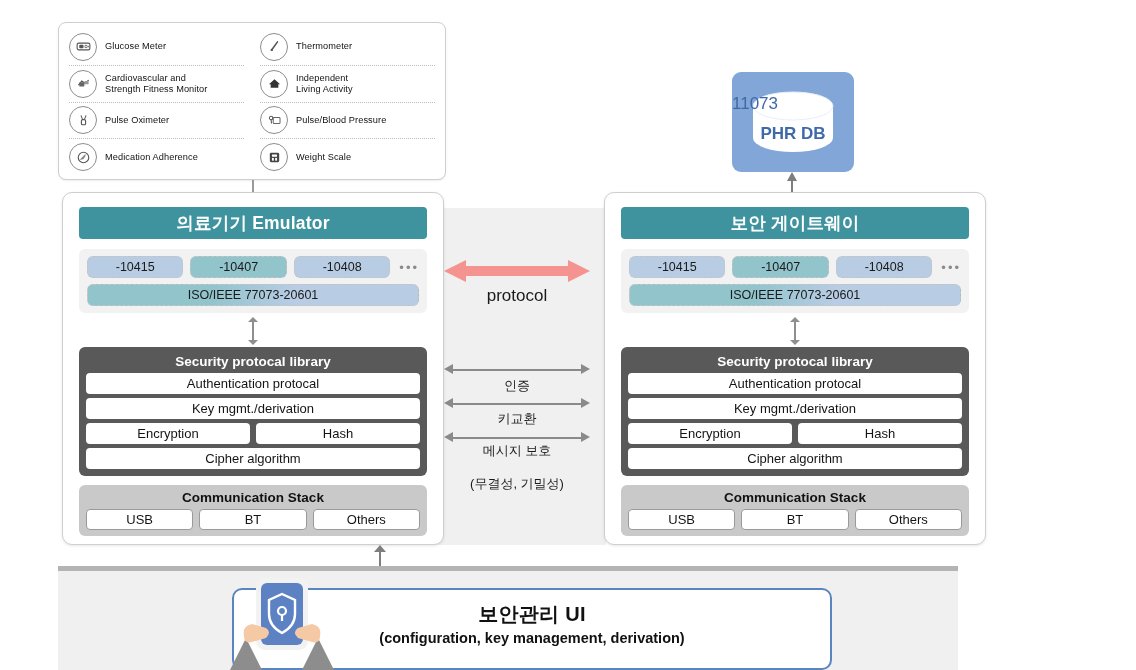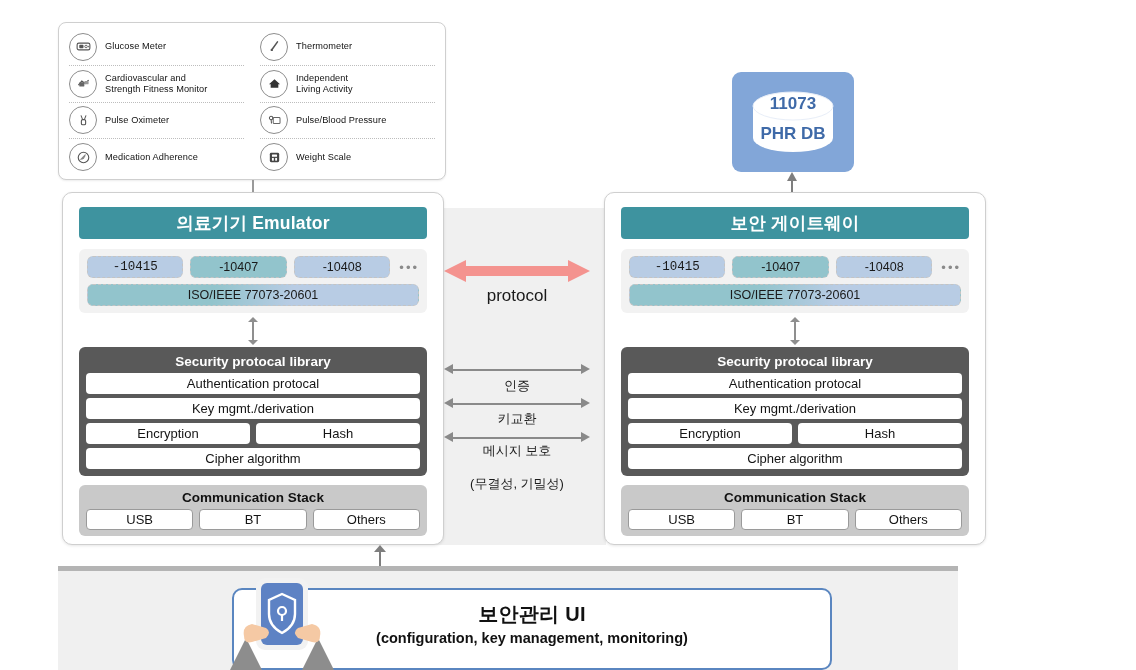--- a/index.html
+++ b/index.html
@@ -38,21 +38,21 @@
   #panel-right{left:604px;}
   .panel-hd{height:32px;background:#3e939f;border-radius:4px;color:#fff;
             font-size:17.5px;font-weight:700;display:flex;align-items:center;
             justify-content:center;letter-spacing:.2px;}
 
   .proto-wrap{margin-top:10px;background:#f2f2f2;border-radius:6px;padding:7px 8px;}
   .chips{display:flex;align-items:center;gap:7px;}
   .chip{height:22px;border-radius:6px;display:flex;align-items:center;
         justify-content:center;font-size:12.5px;color:#1a1a1a;
         border:1px dashed #c4c4c4;box-sizing:border-box;padding:0 4px;}
-  .chip.c1{flex:1;background:#b8cce4;font-family:Liberation Mono, monospace;}
+  .chip.c1{flex:1;background:#b8cce4;}
   .chip.c2{flex:1;background:#92c4cc;}
   .chip.c3{flex:1;background:#b8cce4;}
   .dots{color:#8a8a8a;font-size:13px;letter-spacing:2px;flex:0 0 auto;padding-left:2px;}
   .isobar{margin-top:6px;height:22px;border-radius:6px;
           background:linear-gradient(100deg,#92c4cc 0%,#92c4cc 38%,#b8cce4 62%,#b8cce4 100%);
           border:1px dashed #c4c4c4;box-sizing:border-box;
           display:flex;align-items:center;justify-content:center;
           font-size:12.5px;color:#1a1a1a;}
 
   .vconn{margin:4px auto 2px auto;width:12px;height:28px;position:relative;}
@@ -215,21 +215,21 @@
 
 <div class="abs" id="leg-conn"></div>
 
 <div class="abs" id="phr">
   <svg width="122" height="100" viewBox="0 0 122 100">
     <ellipse cx="61" cy="34" rx="40" ry="14" fill="#ffffff"></ellipse>
     <rect x="21" y="34" width="80" height="32" fill="#ffffff"></rect>
     <ellipse cx="61" cy="66" rx="40" ry="14" fill="#ffffff"></ellipse>
     <ellipse cx="61" cy="34" rx="40" ry="14" fill="none" stroke="#e8eef8" stroke-width="1"></ellipse>
   </svg>
-  <div class="abs" style="left:0;top:22px;width:122px;text-align:center;font-size:17px;font-weight:700;color:#3f6aa8;">11073</div>
+  <div class="abs" style="left:0;top:22px;width:122px;text-align:left;font-size:17px;font-weight:400;color:#3f6aa8;">11073</div>
   <div class="abs" style="left:0;top:52px;width:122px;text-align:center;font-size:17px;font-weight:700;color:#3f6aa8;">PHR DB</div>
 </div>
 <div class="abs" id="phr-arrow">
   <div class="abs up"></div>
     <div class="abs bar"></div>
 </div>
 
 <div class="abs" id="midband"></div>
 
 <div class="abs" id="pinkarrow">
@@ -372,14 +372,14 @@
     <path d="M60 40 L60 47" stroke="#ffffff" stroke-width="2.2"></path>
     <path d="M8 96 L24 64 L40 96 Z" fill="#8d8d8d"></path>
     <path d="M80 96 L96 64 L112 96 Z" fill="#8d8d8d"></path>
     <path d="M22 62 Q20 52 30 50 L44 54 Q50 58 44 64 L30 68 Q22 70 22 62 Z" fill="#f5c9a4"></path>
     <path d="M98 62 Q100 52 90 50 L76 54 Q70 58 76 64 L90 68 Q98 70 98 62 Z" fill="#f5c9a4"></path>
   </svg>
 </div>
 
 <div class="abs" id="bot-text">
   <div id="bot-title">보안관리 UI</div>
-  <div id="bot-sub">(configuration, key management, monitoring)</div>
+  <div id="bot-sub">(configuration, key management, derivation)</div>
 </div>
 
 </body></html>

